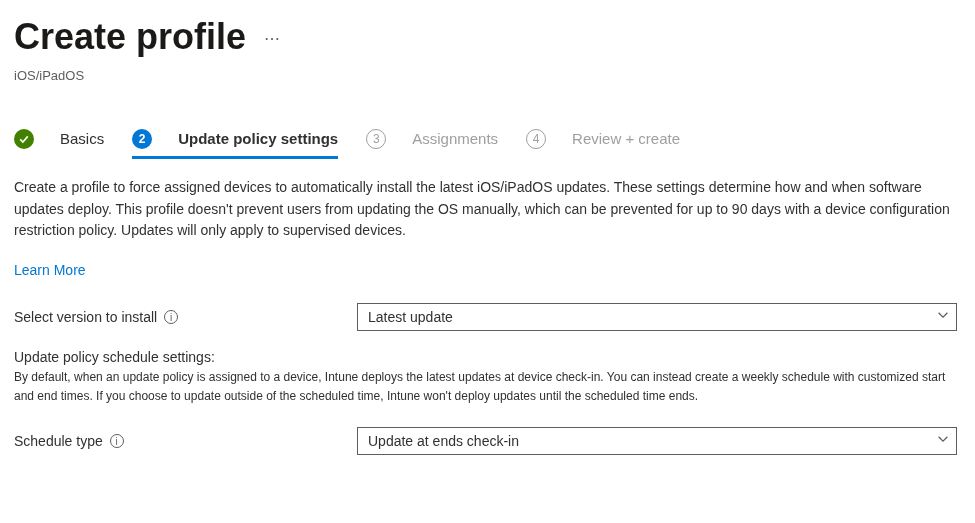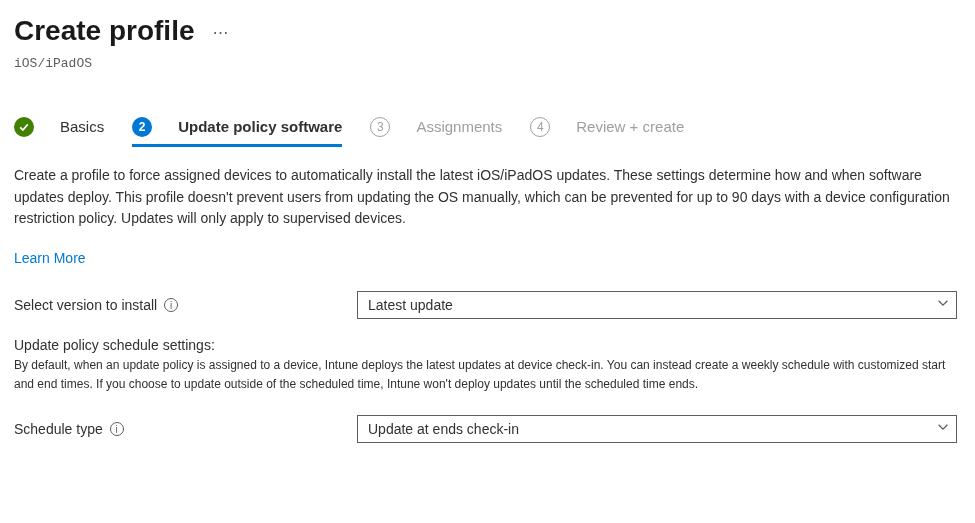--- a/index.html
+++ b/index.html
@@ -6,27 +6,27 @@
     body {
       font-family: "Segoe UI", -apple-system, BlinkMacSystemFont, sans-serif;
       color: #323130;
       padding: 10px 14px;
       font-size: 14px;
       line-height: 1.5;
       background: #fff;
     }
     .header-row { display: flex; align-items: center; gap: 18px; }
     .page-title {
-      font-size: 28px;
+      font-size: 36px;
       font-weight: 600;
       color: #1b1a19;
       letter-spacing: 0;
     }
     .more-dots { color: #605e5c; font-size: 16px; letter-spacing: 2px; user-select: none; cursor: pointer; margin-top: 4px; }
-    .page-subtitle { color: #605e5c; font-size: 13px; margin-top: 2px; font-family: Liberation Mono, monospace; }
+    .page-subtitle { color: #605e5c; font-size: 13px; margin-top: 2px; }
 
     .wizard-tabs {
       display: flex;
       gap: 28px;
       margin-top: 42px;
       border-bottom: 1px solid transparent;
       align-items: center;
     }
     .tab {
       display: flex;
@@ -163,21 +163,21 @@
   <div class="tab">
     <span class="step-badge done">
       <svg class="check-svg" viewBox="0 0 16 16">
           <path fill="none" stroke="#fff" stroke-width="2.2" d="M3 8.5 L6.5 12 L13 4.5"></path>
         </svg>
     </span>
     <span>Basics</span>
   </div>
   <div class="tab active">
     <span class="step-badge current">2</span>
-    <span>Update policy software</span>
+    <span>Update policy settings</span>
   </div>
   <div class="tab future">
     <span class="step-badge future">3</span>
     <span>Assignments</span>
   </div>
   <div class="tab future">
     <span class="step-badge future">4</span>
     <span>Review + create</span>
   </div>
 </div>

